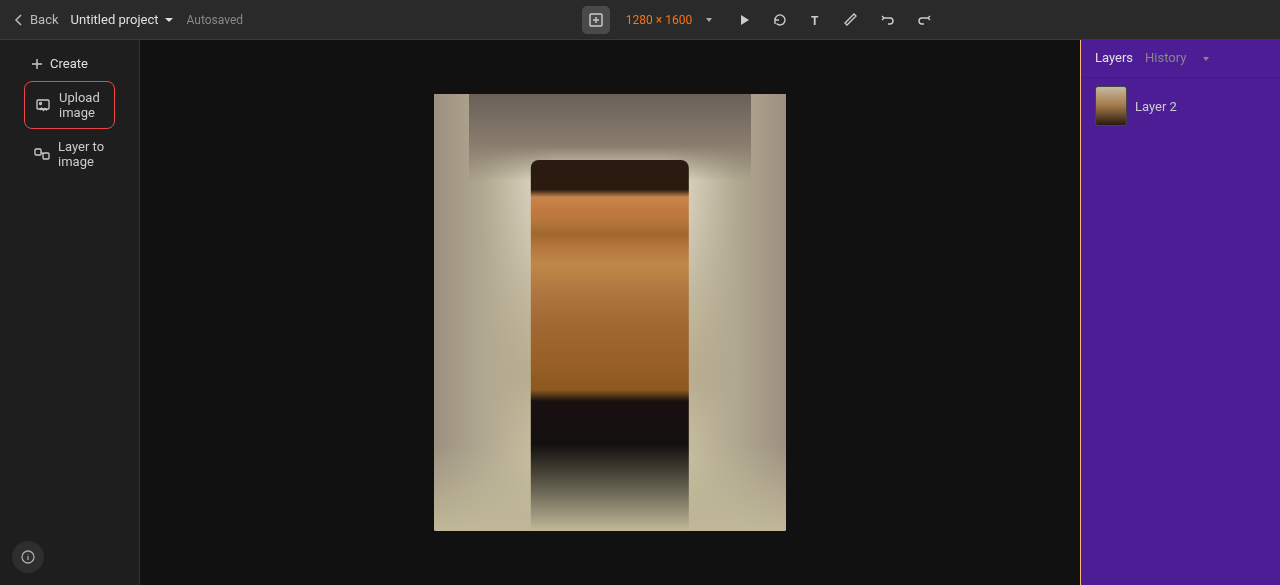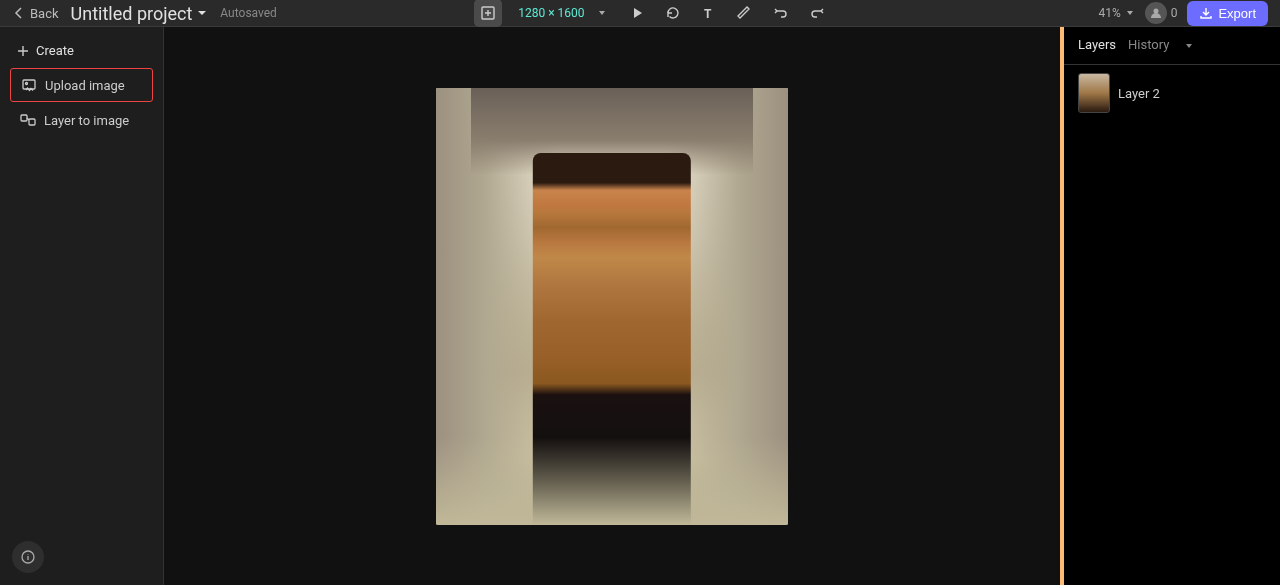--- a/index.html
+++ b/index.html
@@ -11,21 +11,21 @@
       height: 585px;
       overflow: hidden;
       display: flex;
       flex-direction: column;
     }
 
     
     .topbar {
       display: flex;
       align-items: center;
-      height: 27px;
+      height: 40px;
       background: #2a2a2a;
       border-bottom: 1px solid #3a3a3a;
       padding: 0 12px;
       flex-shrink: 0;
     }
     .topbar-left {
       display: flex;
       align-items: center;
       gap: 12px;
       min-width: 240px;
@@ -36,42 +36,42 @@
       gap: 4px;
       font-size: 13px;
       color: #bbb;
       cursor: pointer;
     }
     .back-btn svg { width: 14px; height: 14px; }
     .project-name {
       display: flex;
       align-items: center;
       gap: 4px;
-      font-size: 18px;
+      font-size: 13px;
       color: #e0e0e0;
       cursor: pointer;
     }
     .autosaved {
       font-size: 12px;
       color: #888;
       text-align: right;
     }
     .topbar-center {
       flex: 1;
       display: flex;
       align-items: center;
       justify-content: center;
       gap: 16px;
     }
     .canvas-size {
       display: flex;
       align-items: center;
       gap: 12px;
       font-size: 12px;
-      color: #5eead4;
+      color: #f97316;
       cursor: pointer;
     }
     .toolbar-icons {
       display: flex;
       align-items: center;
       gap: 8px;
     }
     .toolbar-btn {
       width: 28px;
       height: 28px;
@@ -130,41 +130,41 @@
 
     
     .main {
       display: flex;
       flex: 1;
       overflow: hidden;
     }
 
     
     .left-sidebar {
-      width: 164px;
+      width: 140px;
       background: #1e1e1e;
       border-right: 1px solid #333;
-      padding: 12px 10px;
+      padding: 12px 24px;
       flex-shrink: 0;
       position: relative;
     }
     .create-header {
       display: flex;
       align-items: center;
       gap: 6px;
       font-size: 13px;
       color: #e0e0e0;
       padding: 4px 6px 10px;
     }
     .sidebar-menu-item {
       display: flex;
       align-items: center;
       gap: 8px;
       padding: 8px 10px;
-      border-radius: 3px;
+      border-radius: 8px;
       font-size: 13px;
       color: #ccc;
       cursor: pointer;
       margin-bottom: 2px;
     }
     .sidebar-menu-item.highlighted {
       border: 1.5px solid #e44;
       background: transparent;
     }
     .sidebar-menu-item svg {
@@ -290,23 +290,23 @@
     }
     .floor-reflection {
       position: absolute;
       bottom: 0; left: 0; right: 0;
       height: 20%;
       background: linear-gradient(to bottom, transparent, #c0b898 100%);
     }
 
     
     .right-sidebar {
-      width: 220px;
-      background: #000000;
-      border-left: 4px solid #fdba74;
+      width: 200px;
+      background: #4c1d95;
+      border-left: 1px solid #fdba74;
       flex-shrink: 0;
     }
     .right-sidebar-header {
       display: flex;
       align-items: center;
       justify-content: space-between;
       padding: 10px 14px;
       border-bottom: 1px solid #333;
     }
     .tabs-row {
@@ -409,44 +409,20 @@
       </div>
       <div class="toolbar-btn">
         <svg width="16" height="16" viewBox="0 0 16 16" fill="none" stroke="#ccc" stroke-width="1.4">
           <path d="M12 6H6a3 3 0 0 0 0 6h2"></path>
           <path d="M12 6l2-2m-2 2l2 2"></path>
         </svg>
       </div>
     </div>
   </div>
 
-  <div class="topbar-right">
-    <div class="zoom-control">
-      <span>41%</span>
-      <svg width="10" height="10" viewBox="0 0 10 10" fill="#aaa">
-        <path d="M2 3l3 4 3-4"></path>
-      </svg>
-    </div>
-    <div class="user-badge">
-      <div class="user-circle">
-        <svg width="12" height="12" viewBox="0 0 12 12" fill="#aaa">
-          <circle cx="6" cy="4" r="2.5"></circle>
-          <path d="M1 11c0-2.8 2.2-5 5-5s5 2.2 5 5"></path>
-        </svg>
-      </div>
-      <span>0</span>
-    </div>
-    <button class="export-btn">
-      <svg width="14" height="14" viewBox="0 0 14 14" fill="none" stroke="white" stroke-width="1.4">
-        <path d="M7 2v7M4 6l3 3 3-3"></path>
-        <path d="M2 10v2h10v-2"></path>
-      </svg>
-      <span>Export</span>
-    </button>
-  </div>
 </div>
 
 <div class="main">
 
   <div class="left-sidebar">
     <div class="create-header">
       <svg width="14" height="14" viewBox="0 0 14 14" fill="none" stroke="#ccc" stroke-width="1.4">
         <path d="M2 7h10M7 2v10"></path>
       </svg>
       <span>Create</span>

